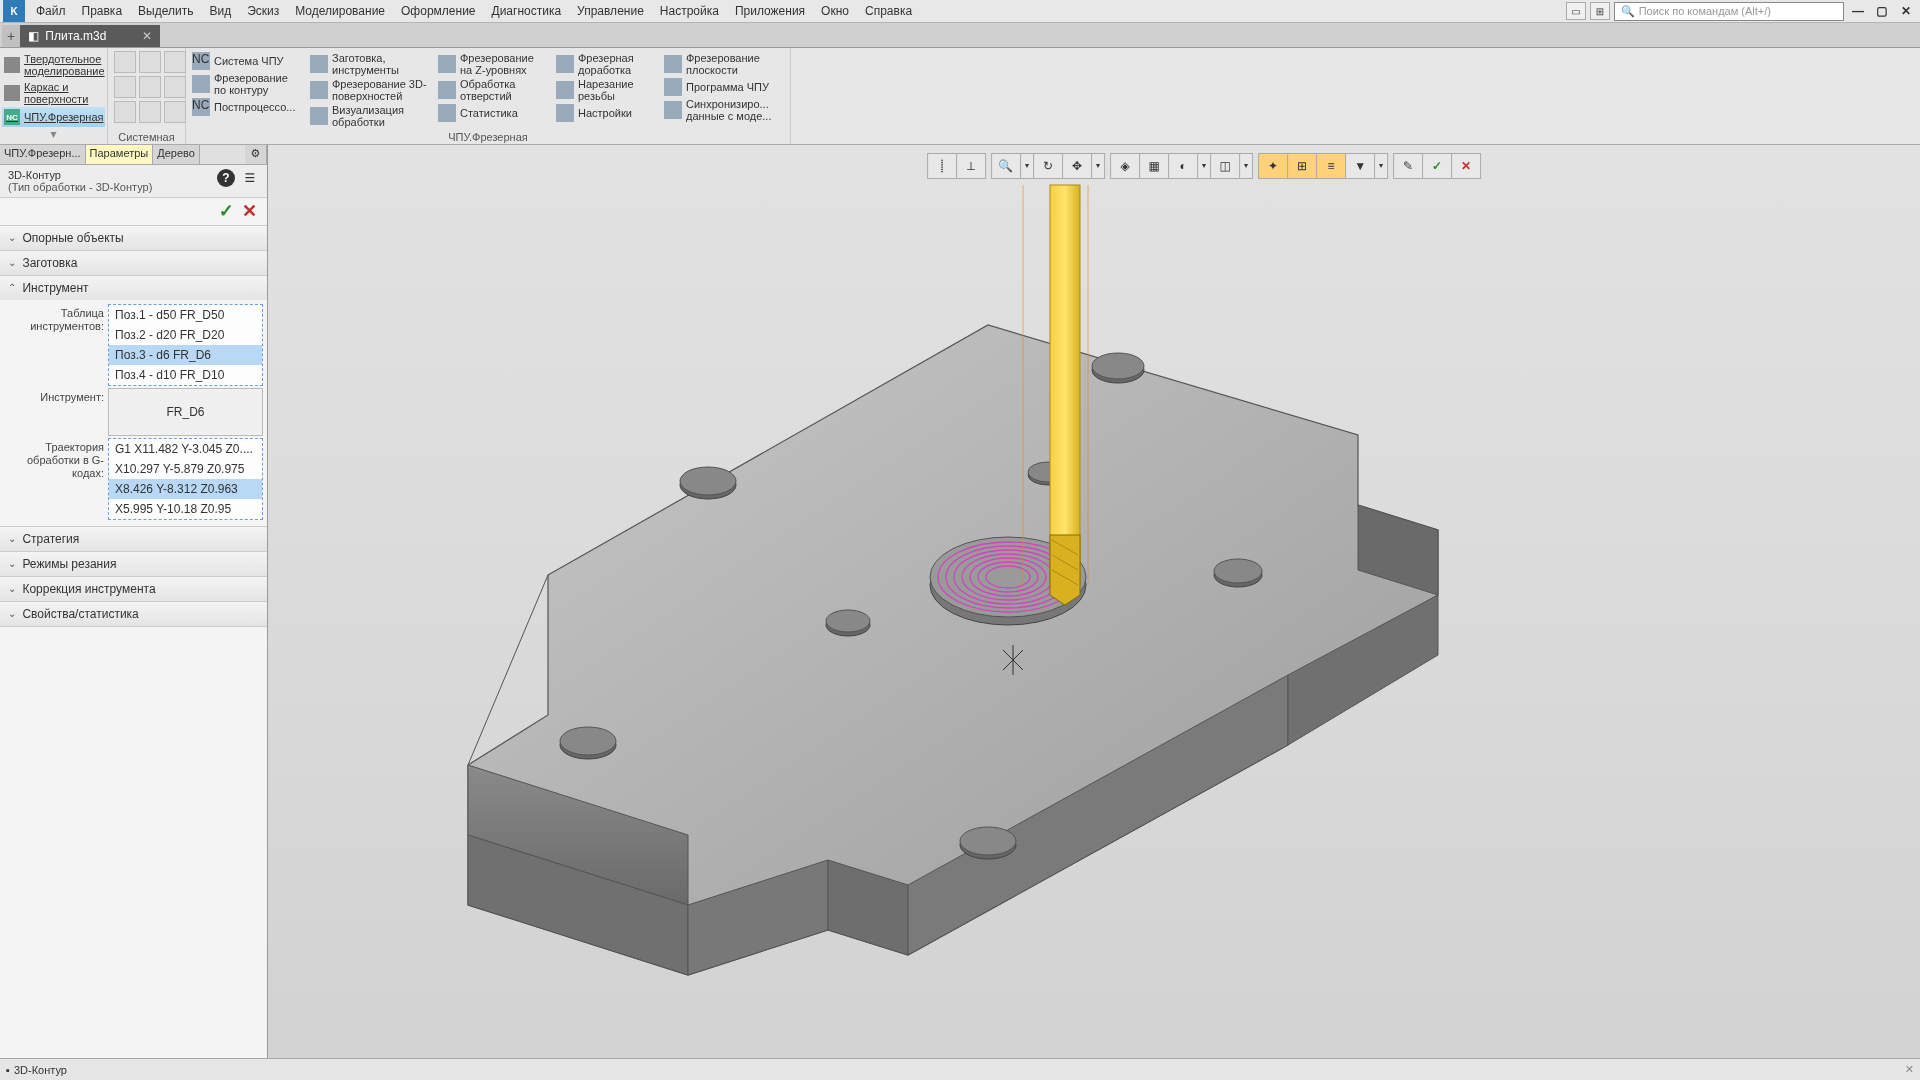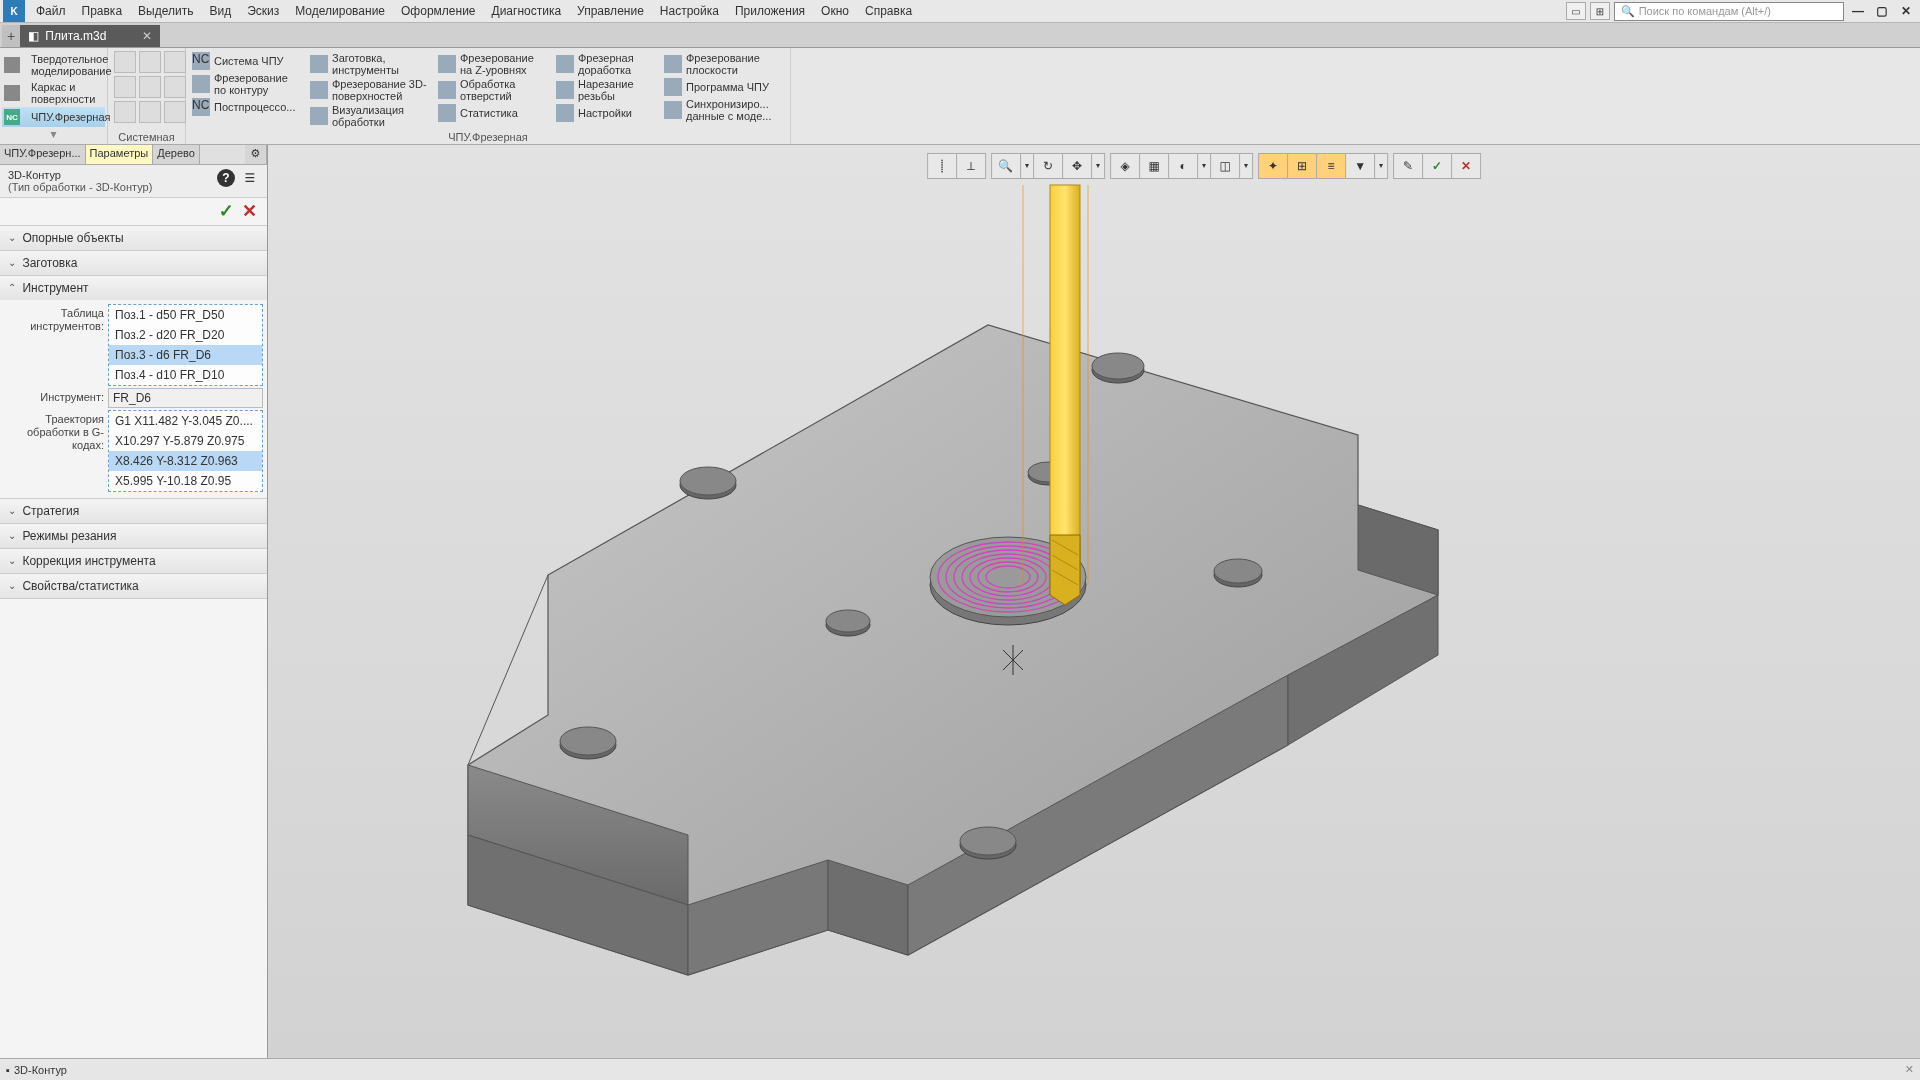--- a/index.html
+++ b/index.html
@@ -13,21 +13,21 @@
 .search-box { width: 230px; height: 19px; background: #fff; border: 1px solid #888; padding: 0 6px; color:#999; font-size:11px; display:flex; align-items:center; gap:4px;}
 .win-btn { width: 20px; height: 18px; display:flex;align-items:center;justify-content:center; font-size:12px; font-weight:bold;}
 
 .tabbar { height: 25px; background: #d0d0d0; display: flex; align-items: flex-end; border-bottom: 1px solid #999; padding-left:2px;}
 .plus-tab { width:18px; height:22px; background:#c0c0c0; display:flex;align-items:center;justify-content:center; font-size:14px; color:#555;}
 .doc-tab { height: 22px; background: #5a5a5a; color:#fff; display:flex; align-items:center; padding:0 8px; gap:6px; min-width:140px;}
 .doc-tab .close { margin-left:auto; color:#ccc;}
 
 .ribbon { background: #e7e7e7; display: flex; border-bottom: 1px solid #aaa; }
 .ribbon-left { width: 108px; border-right: 1px solid #ccc; display:flex; flex-direction:column; padding:3px 2px;}
-.rl-item { display:flex; align-items:center; gap:11px; padding:2px 2px; font-size:11px; line-height:1.15;}
+.rl-item { display:flex; align-items:center; gap:4px; padding:2px 2px; font-size:11px; line-height:1.15;text-decoration:underline;}
 .rl-icon { width:16px; height:16px; background:#888; flex-shrink:0;}
 .rl-icon.nc { background:#4a8; color:#fff; font-size:8px; font-weight:bold; display:flex;align-items:center;justify-content:center;}
 .rl-item.active { background: linear-gradient(#bfe0f5,#a8d0ea);}
 .rl-drop { height:10px; text-align:center; color:#888;}
 
 .ribbon-group { border-right: 1px solid #ccc; padding: 3px 6px 1px; display:flex; flex-direction:column;}
 .rg-body { flex:1; display:flex; gap:2px; flex-wrap:wrap; align-content:flex-start;}
 .rg-label { text-align:center; font-size:11px; color:#555; padding-top:1px;}
 .rg-cell { display:flex; align-items:center; gap:4px; width:100%; padding:1px 0;}
 .rg-icon { width:18px; height:18px; background:#9ab; flex-shrink:0;}
@@ -56,21 +56,21 @@
 .section-head .chev { font-size:10px; color:#555;}
 .section-body { padding: 4px 4px;}
 .field-row { display:flex; align-items:flex-start; margin-bottom:2px;}
 .field-label { width: 104px; text-align:right; font-size:11px; color:#444; padding-right:4px; padding-top:3px; line-height:1.2;}
 .field-content { flex:1;}
 
 .listbox { border:1px dashed #6aa0d8; background:#fdfdfd; max-height:96px; overflow:hidden;}
 .listbox.gcode { max-height:96px;}
 .li { padding:3px 6px; font-size:12px; border-bottom:0; white-space:nowrap; overflow:hidden; text-overflow:ellipsis;}
 .li.sel { background:#b8d8f5;}
-.txtfield { width:100%; border:1px solid #bbb; background:#f0f0f0; padding:2px 4px; font-size:12px;}
+.txtfield { width:100%; border:1px solid #bbb; background:#f0f0f0; padding:16px 4px; font-size:12px;text-align:center;}
 
 .viewport { flex:1; background: linear-gradient(#e2e2e2 0%, #d9d9d9 60%, #d2d2d2 100%); position:relative; overflow:hidden;}
 .view-toolbar { position:absolute; top:8px; left:50%; transform:translateX(-30%); display:flex; gap:0; background:rgba(240,240,240,0.0);}
 .vt-btn { width:30px; height:26px; background:#e8e8e8; border:1px solid #aaa; display:flex; align-items:center; justify-content:center; font-size:12px; margin-left:-1px;}
 .vt-btn.drop { width:14px; font-size:8px;}
 .vt-btn.active { background:#ffd27a;}
 .vt-sep { width:6px;}
 .vt-btn.ok { color:#2a8a2a; font-weight:bold;}
 .vt-btn.cx { color:#c03030; font-weight:bold;}
 

